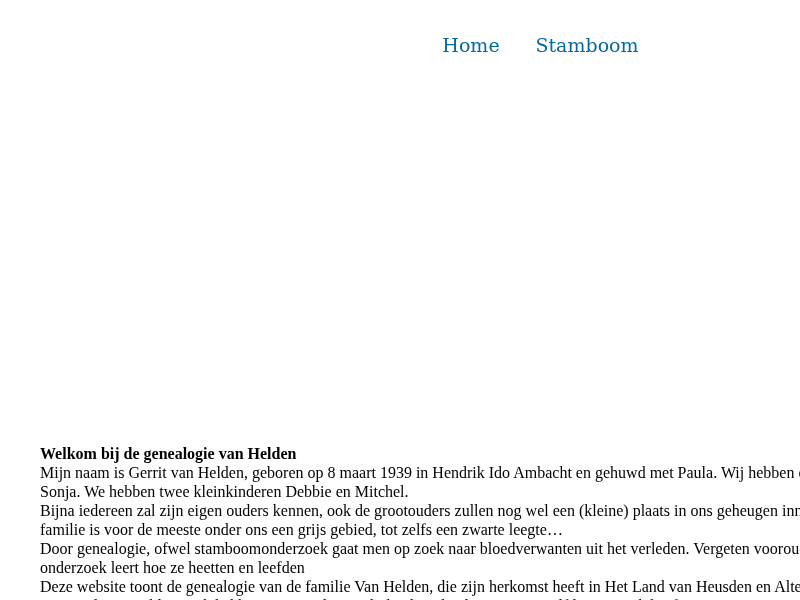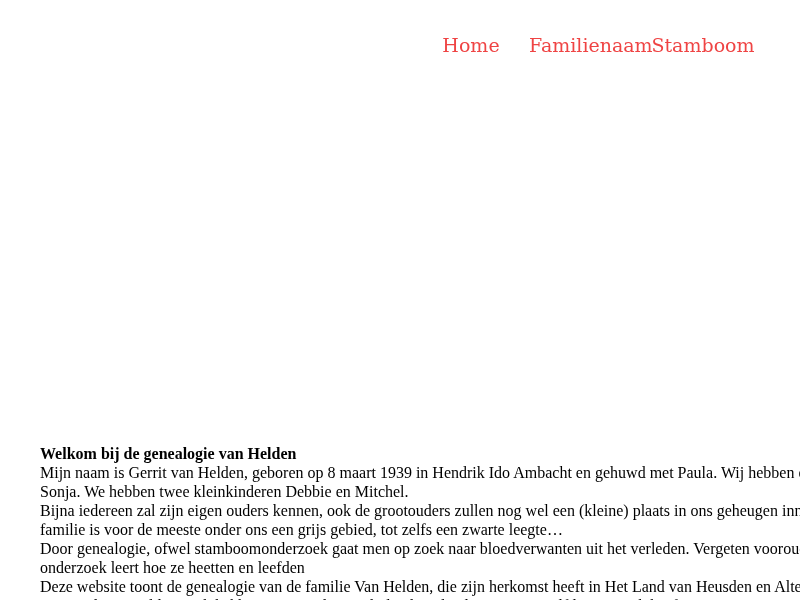--- a/index.html
+++ b/index.html
@@ -22,21 +22,21 @@
     display: flex;
     white-space: nowrap;
   }
   .nav-item {
     width: 116px;
     flex: 0 0 116px;
     text-align: center;
     font-family: "DejaVu Serif", serif;
     font-size: 19px;
     line-height: 24px;
-    color: #ef4444;
+    color: #0369a1;
     cursor: pointer;
     overflow: visible;
   }
   
   .hero {
     position: absolute;
     left: 0;
     top: 60px;
     width: 800px;
     height: 380px;
@@ -59,21 +59,20 @@
   .content .heading {
     font-weight: bold;
     white-space: nowrap;
   }
 </style>
 </head>
 <body>
 
 <div class="nav">
   <div class="nav-item">Home</div>
-  <div class="nav-item">Familienaam</div>
   <div class="nav-item">Stamboom</div>
 </div>
 
 <div class="hero"></div>
 
 <div class="content">
   <div class="heading">Welkom bij de genealogie van Helden</div>
   <div class="line">Mijn naam is Gerrit van Helden, geboren op 8 maart 1939 in Hendrik Ido Ambacht en gehuwd met Paula. Wij hebben een dochter</div>
   <div class="line">Sonja. We hebben twee kleinkinderen Debbie en Mitchel.</div>
   <div class="line">Bijna iedereen zal zijn eigen ouders kennen, ook de grootouders zullen nog wel een (kleine) plaats in ons geheugen innemen, maar de verdere</div>

